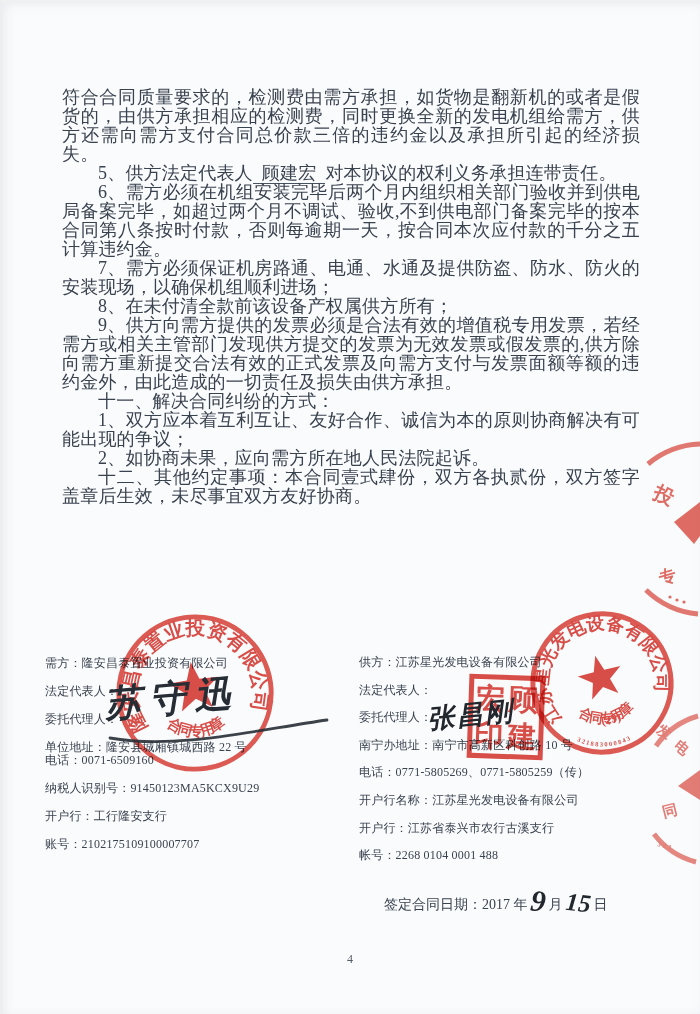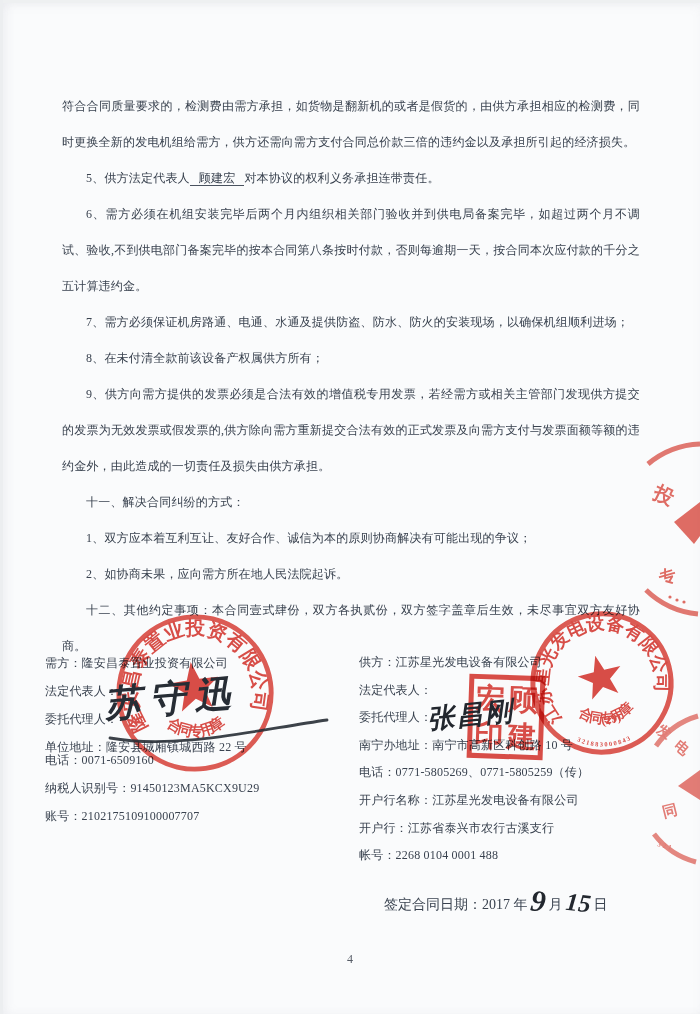--- a/index.html
+++ b/index.html
@@ -5,21 +5,21 @@
   html,body{margin:0;padding:0;background:#e9eaec;}
   .page{
     position:relative;width:700px;height:1014px;margin:0 auto;overflow:hidden;
     background:#fafbfc;
     box-shadow: inset 3px 0 0 #eceef0, inset 0 3px 0 #eef0f1,
                 inset 7px 0 10px rgba(110,120,135,.07), inset 0 7px 10px rgba(110,120,135,.05);
     font-family:"Liberation Serif","DejaVu Serif",serif;
     color:#39424f;
   }
   .doc{position:absolute;left:62px;top:88px;width:578px;
-       font-size:12px;line-height:36px;letter-spacing:.2px;text-align:justify;}
+       font-size:18px;line-height:19px;letter-spacing:.2px;text-align:justify;}
   .para{margin:0;text-indent:2em;}
   .para.flush{text-indent:0;}
   .uname{border-bottom:1.4px solid #49525f;padding:0 9px;}
   .line{white-space:nowrap;}
   .sign-col{position:absolute;font-size:12px;letter-spacing:.2px;}
   .sl1{left:45px;top:649px;line-height:28px;}
   .sl2{left:45px;top:746px;line-height:28px;}
   .sr{left:352px;top:649px;line-height:27.6px;margin-left:7px;}
   .date-line{position:absolute;left:384px;top:892px;font-size:14px;}
   .page-num{position:absolute;left:0;right:0;top:952px;text-align:center;
@@ -72,20 +72,21 @@
 
   <div class="sign-col sl1">
     <div class="line"><span>需方：</span><span>隆安昌泰置业投资有限公司</span></div>
     <div class="line"><span>法定代表人：</span></div>
     <div class="line"><span>委托代理人：</span></div>
     <div class="line"><span>单位地址：</span><span>隆安县城厢镇城西路 22 号</span></div>
   </div>
   <div class="sign-col sl2">
     <div class="line"><span>电话：</span><span>0071-6509160</span></div>
     <div class="line"><span>纳税人识别号：</span><span>91450123MA5KCX9U29</span></div>
+    <div class="line"><span>开户行：</span><span>工行隆安支行</span></div>
     <div class="line"><span>账号：</span><span>2102175109100007707</span></div>
   </div>
 
   <div class="sign-col sr">
     <div class="line"><span>供方：</span><span>江苏星光发电设备有限公司</span></div>
     <div class="line"><span>法定代表人：</span></div>
     <div class="line"><span>委托代理人：</span></div>
     <div class="line"><span>南宁办地址：</span><span>南宁市高新区科创路 10 号</span></div>
     <div class="line"><span>电话：</span><span>0771-5805269、0771-5805259（传）</span></div>
     <div class="line"><span>开户行名称：</span><span>江苏星光发电设备有限公司</span></div>

